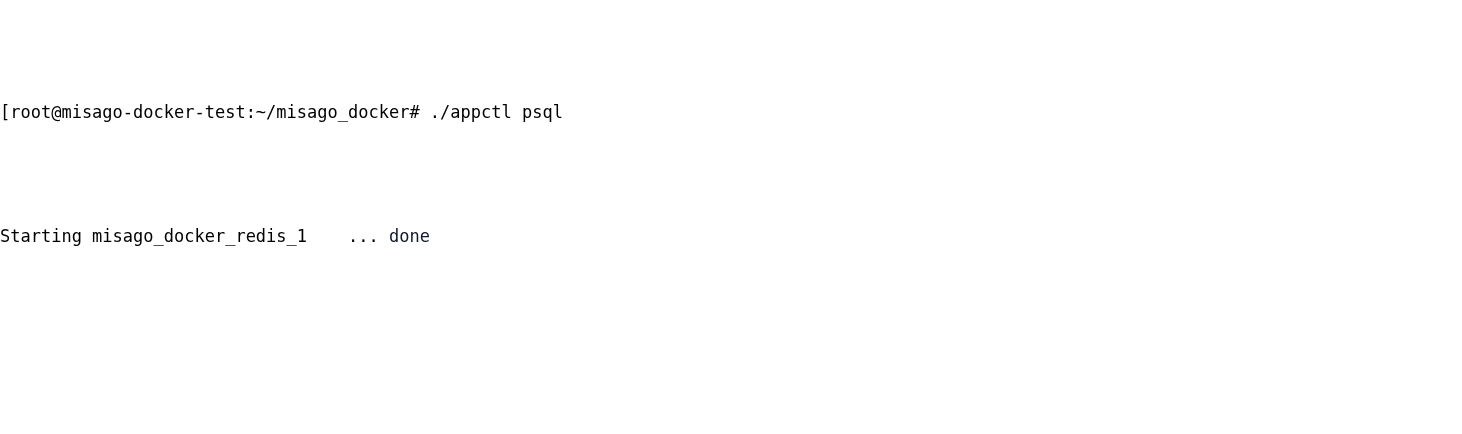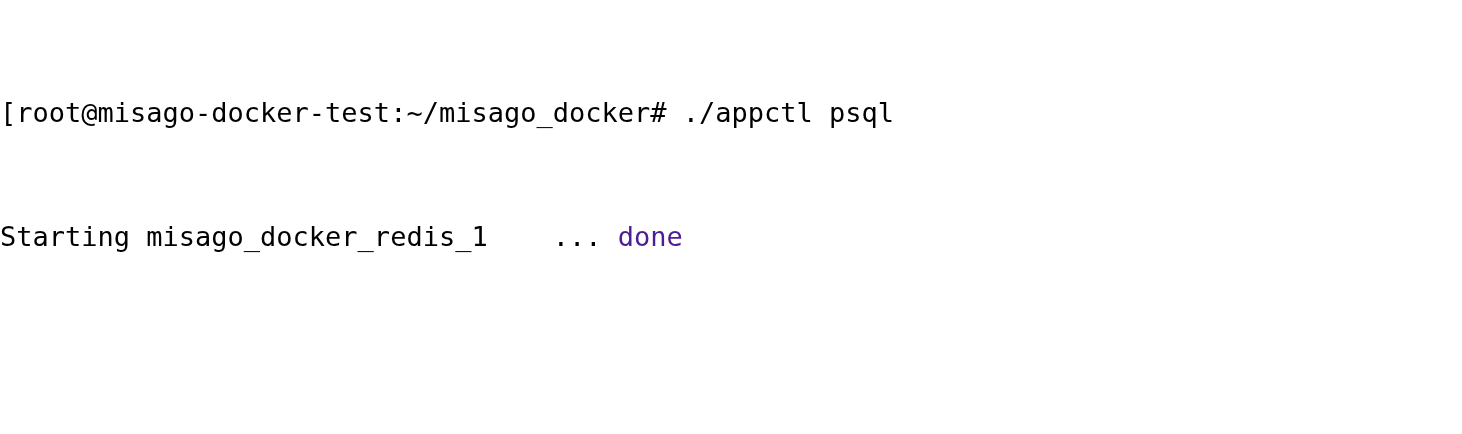--- a/index.html
+++ b/index.html
@@ -8,40 +8,40 @@
     padding: 0;
     background: #ffffff;
   }
   #terminal {
     position: relative;
     width: 1462px;
     height: 434px;
     background: #ffffff;
     overflow: hidden;
     font-family: "DejaVu Sans Mono", "Liberation Mono", monospace;
-    font-size: 27px;
+    font-size: 17px;
     line-height: 31px;
     letter-spacing: 0px;
     color: #000000;
     -webkit-font-smoothing: antialiased;
   }
   #screen {
     position: absolute;
     left: 0px;
     top: 4px;
     white-space: pre;
     tab-size: 8;
   }
   .line {
     height: 31px;
     white-space: pre;
     display: block;
   }
   .seg { white-space: pre; }
-  .green { color: #4c1d95; }
+  .green { color: #0f172a; }
 </style>
 </head>
 <body>
 
 <div id="terminal">
   <div id="screen">
 
     <div class="line"><span class="seg">[root@misago-docker-test:~/misago_docker# ./appctl psql</span></div>
 
     <div class="line"><span class="seg">Starting misago_docker_redis_1    ... </span><span class="seg green">done</span></div>

